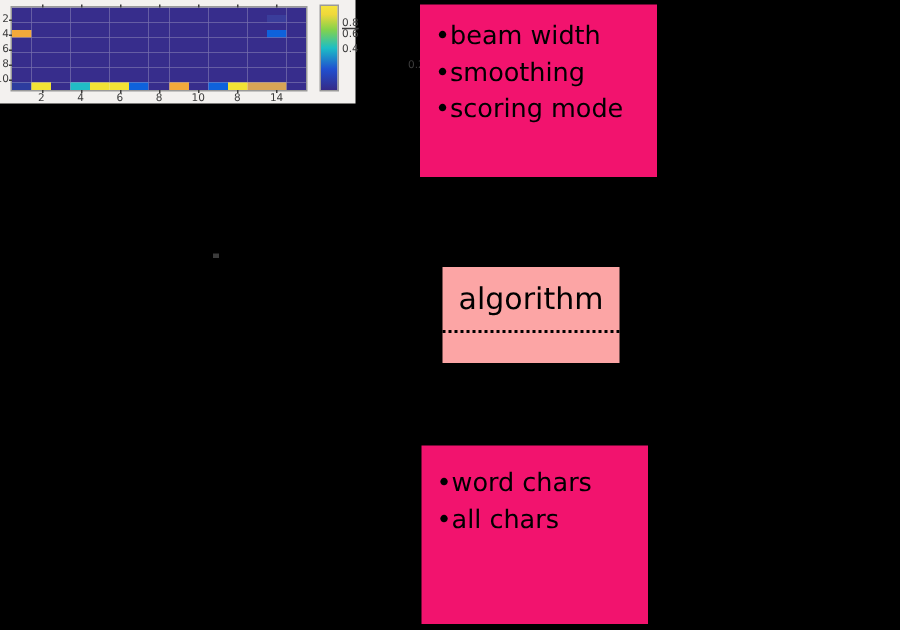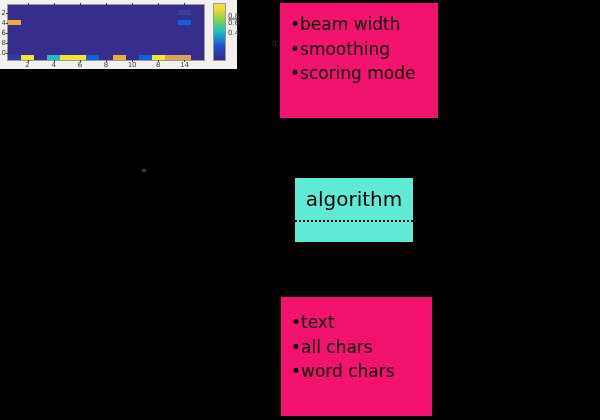--- a/index.html
+++ b/index.html
@@ -264,24 +264,23 @@
 </div>
 
 <div class="box settings" style="background: rgb(242, 19, 110);">
   <div id="settings-items">
       <div class="line">•beam width</div>
       <div class="line">•smoothing</div>
       <div class="line">•scoring mode</div>
     </div>
 </div>
 
-<div class="box algo" style="background: #5eead4;">
+<div class="box algo" style="background: #fca5a5;">
   <div class="algo-title">algorithm</div>
   <div class="algo-divider"></div>
 </div>
 
 <div class="box textual" style="background: rgb(242, 19, 110);">
   <div id="textual-items">
-      <div class="line">•text</div>
+      <div class="line">•word chars</div>
       <div class="line">•all chars</div>
-      <div class="line">•word chars</div>
     </div>
 </div>
 
 </body></html>

